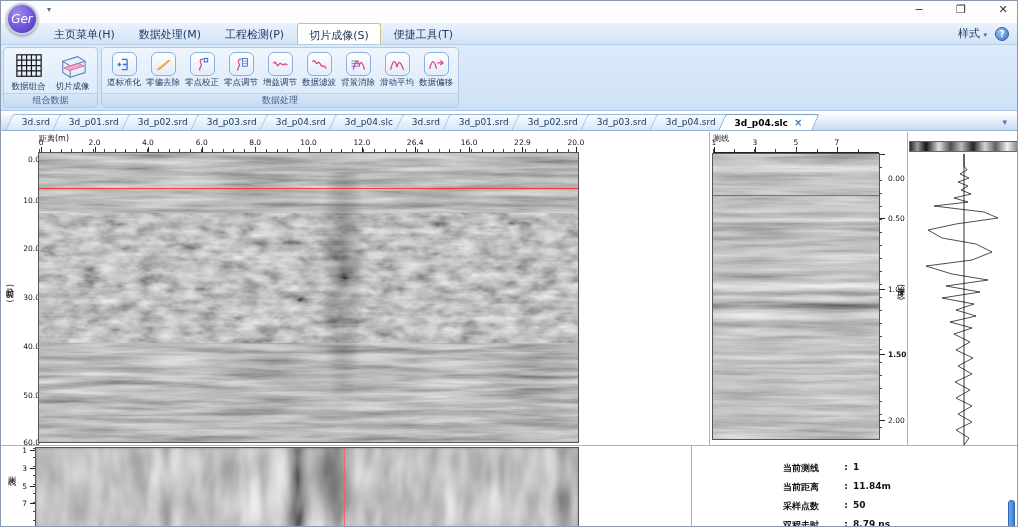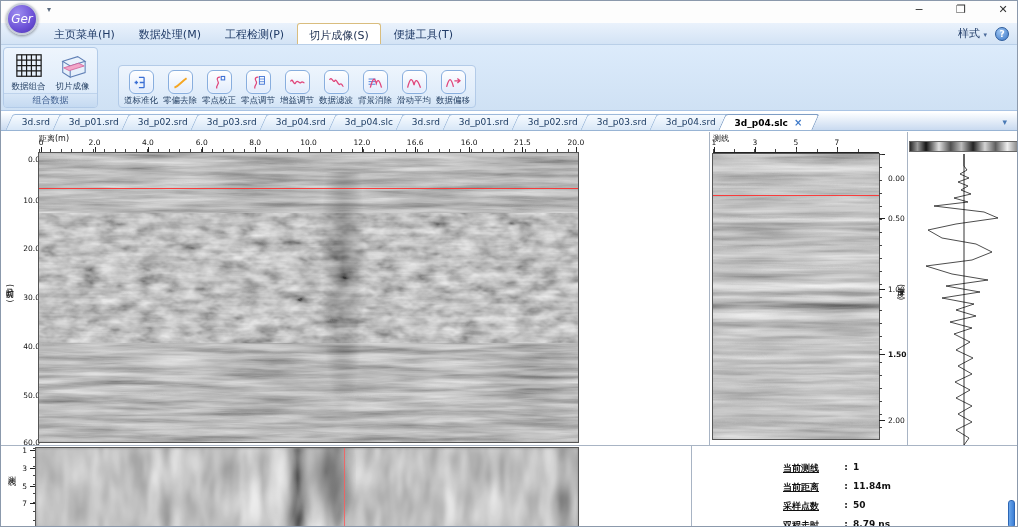--- a/index.html
+++ b/index.html
@@ -23,21 +23,21 @@
   .menu-tab{padding:4px 11px 3px;font-size:11px;color:#1f3a66;white-space:nowrap;}
   .menu-tab.active{background:#fff;border:1px solid #d9bd7e;border-bottom:none;border-radius:3px 3px 0 0;color:#1a2c4e;}
   .menu-right{margin-left:auto;display:flex;align-items:center;gap:8px;padding-right:8px;height:100%;}
   .style-dd{font-size:11px;color:#1f3a66;}
   .style-dd .arrow{font-size:7px;color:#4a6a9a;}
   .help-btn{width:14px;height:14px;border-radius:50%;background:radial-gradient(circle at 35% 30%,#9fc6f2,#3c78c8);
             color:#fff;font-size:9px;font-weight:bold;display:flex;align-items:center;justify-content:center;border:1px solid #2c5c9c;}
 
   
   .ribbon{position:absolute;left:0;top:44px;right:0;height:66px;
-          background:linear-gradient(#dcebfb,#cfe1f4);display:flex;gap:20px;padding:2px 0 2px 2px;border-bottom:1px solid #aac4e4;align-items:flex-end;}
+          background:linear-gradient(#dcebfb,#cfe1f4);display:flex;gap:3px;padding:2px 0 2px 2px;border-bottom:1px solid #aac4e4;}
   .rgroup{display:flex;flex-direction:column;border:1px solid #b3cbe8;border-radius:4px;
           background:linear-gradient(#eef5fd,#dfecfa 70%,#d3e4f6);}
   .rbody{flex:1;display:flex;align-items:flex-start;padding:2px 3px 0;gap:1px;}
   .rcap{height:14px;line-height:13px;font-size:9px;color:#3a5a8c;text-align:center;
         background:linear-gradient(#d7e6f7,#c5daf1);border-top:1px solid #bed3ec;border-radius:0 0 3px 3px;}
   .rbtn{display:flex;flex-direction:column;align-items:center;width:38px;padding-top:2px;gap:1px;border-radius:3px;}
   .rbtn.large{width:43px;}
   .ricon{width:25px;height:24px;border:1px solid #88aede;border-radius:6px;
          background:linear-gradient(#ffffff,#e0ebfc);display:flex;align-items:center;justify-content:center;
          box-shadow:inset 0 0 2px #fff;}
@@ -87,21 +87,21 @@
   .vdiv{position:absolute;width:1px;background:#a8b4c4;}
   .hdiv{position:absolute;height:1px;background:#a8b4c4;}
 
   .gradbar{position:absolute;left:909px;top:10px;width:107px;height:9px;
      background:linear-gradient(90deg,#2a2a2a 0%,#9a9a9a 7%,#151515 15%,#e0e0e0 27%,#4f4f4f 38%,#bdbdbd 48%,#232323 59%,#d4d4d4 70%,#5f5f5f 80%,#efefef 91%,#8a8a8a 100%);
      outline:1px solid #666;}
   .tracewrap{position:absolute;left:909px;top:22px;width:109px;height:291px;}
 
   #info-rows{position:absolute;left:782px;top:330px;}
   .info-row{height:19px;font-size:9px;font-weight:bold;color:#111;display:flex;}
-  .info-row .ilabel{width:56px;text-decoration:underline;}
+  .info-row .ilabel{width:56px;}
   .info-row .isep{width:14px;text-align:center;}
   .scroll-thumb{position:absolute;left:1007px;top:368px;width:7px;height:28px;background:linear-gradient(90deg,#6aa7ec,#3d7fd6);border-radius:3px;border:1px solid #2d66b4;}
 </style>
 </head>
 <body>
 
 <svg width="0" height="0" style="position:absolute" aria-hidden="true">
   <defs>
     <filter id="fNoiseH" x="0" y="0" width="100%" height="100%">
       <feTurbulence type="fractalNoise" baseFrequency="0.012 0.16" numOctaves="4" seed="11" stitchTiles="stitch"></feTurbulence>
@@ -289,20 +289,21 @@
               <svg viewBox="0 0 22 22">
                 <g fill="none" stroke-width="1.5" stroke="#e0457b">
                   <path d="M3 16 C6 5 8 5 11 16"></path>
                   <path d="M12 9 h6 M15.5 6.5 L18.5 9 L15.5 11.5"></path>
                 </g>
               </svg>
             </div>
             <div class="rlabel">数据偏移</div>
           </div>
         </div>
+        <div class="rcap">数据处理</div>
       </div>
     </div>
 
   <div class="doctabs" id="doctabs">
       <div class="dtab">
         <span class="dtab-label">3d.srd</span>
       </div>
       <div class="dtab">
         <span class="dtab-label">3d_p01.srd</span>
       </div>
@@ -350,25 +351,25 @@
         <span class="tick-label" style="left: 20.2%;">4.0</span>
         <span class="tick-mark" style="left: 20.2%;"></span>
         <span class="tick-label" style="left: 30.2%;">6.0</span>
         <span class="tick-mark" style="left: 30.2%;"></span>
         <span class="tick-label" style="left: 40.1%;">8.0</span>
         <span class="tick-mark" style="left: 40.1%;"></span>
         <span class="tick-label" style="left: 50%;">10.0</span>
         <span class="tick-mark" style="left: 50%;"></span>
         <span class="tick-label" style="left: 59.9%;">12.0</span>
         <span class="tick-mark" style="left: 59.9%;"></span>
-        <span class="tick-label" style="left: 69.8%;">16.6</span>
+        <span class="tick-label" style="left: 69.8%;">26.4</span>
         <span class="tick-mark" style="left: 69.8%;"></span>
         <span class="tick-label" style="left: 79.8%;">16.0</span>
         <span class="tick-mark" style="left: 79.8%;"></span>
-        <span class="tick-label" style="left: 89.7%;">21.5</span>
+        <span class="tick-label" style="left: 89.7%;">22.9</span>
         <span class="tick-mark" style="left: 89.7%;"></span>
         <span class="tick-label" style="left: 99.6%;">20.0</span>
         <span class="tick-mark" style="left: 99.6%;"></span>
       </div>
     <div class="axis-v left" style="left:0;top:21px;width:48px;height:289px;--pitch:9.6px;">
         <span class="tick-label" style="top: 2%;">0.0</span>
         <span class="tick-mark" style="top: 2%;"></span>
         <span class="tick-label" style="top: 16.3%;">10.0</span>
         <span class="tick-mark" style="top: 16.3%;"></span>
         <span class="tick-label" style="top: 32.9%;">20.0</span>

